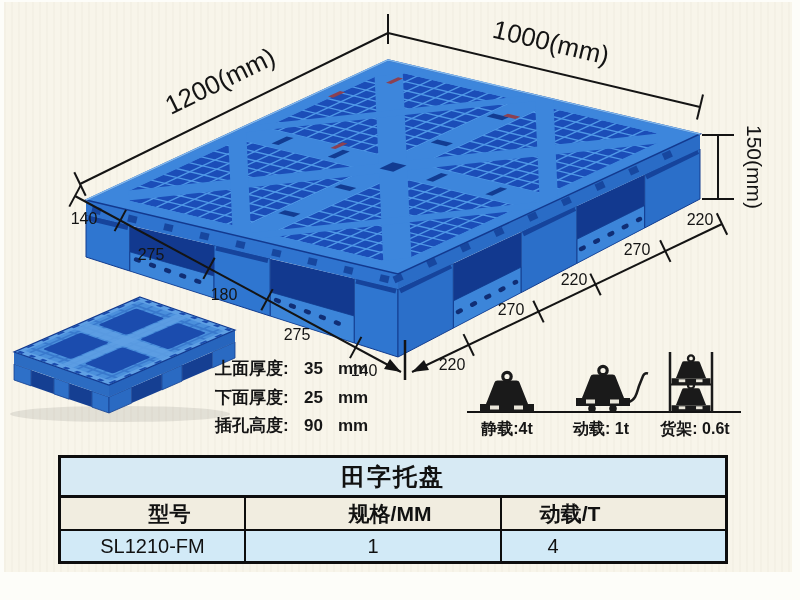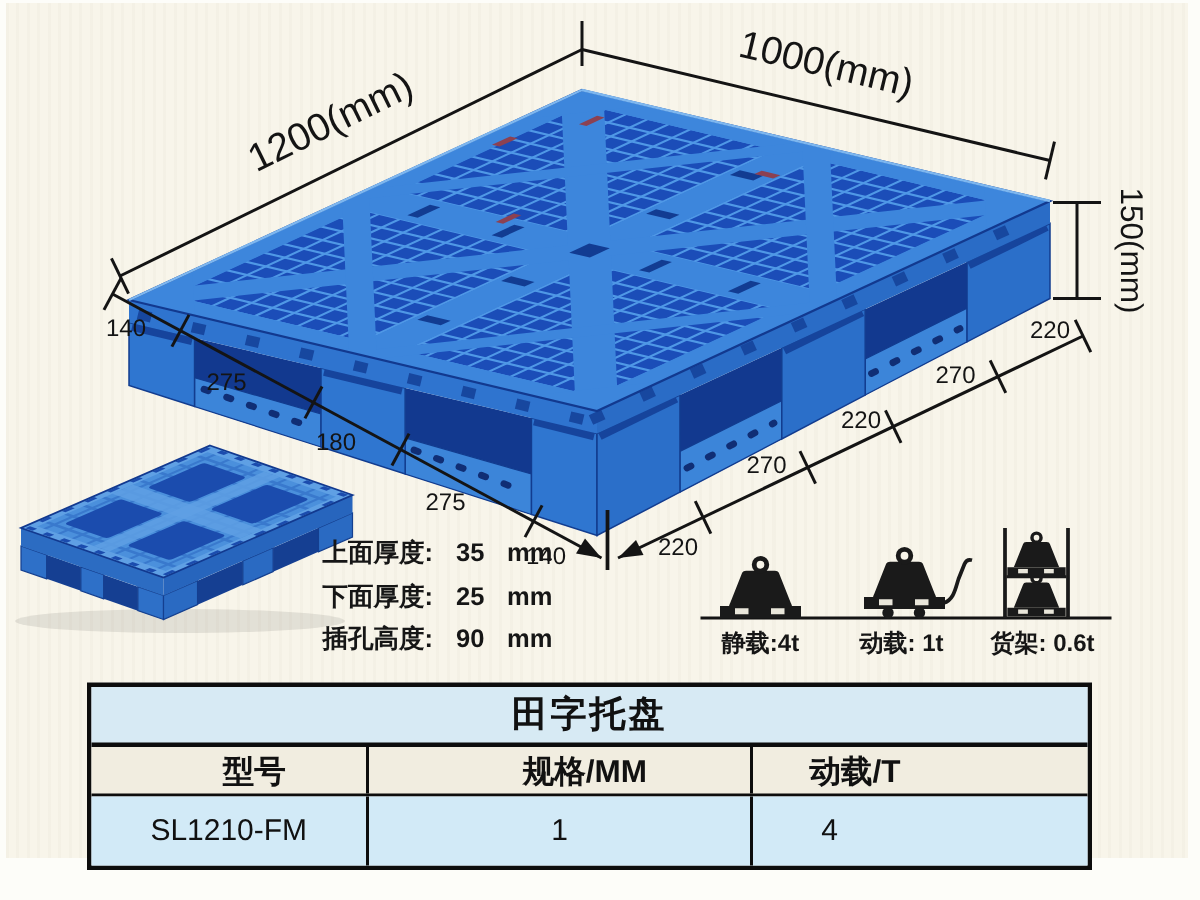--- a/index.html
+++ b/index.html
@@ -19,21 +19,21 @@
   
   .tbl{position:absolute;left:58px;top:455px;width:664px;border:3px solid #0d0d0d;background:#fff;}
   .tbl-title{height:37px;line-height:37px;text-align:center;background:#d7eaf4;
              border-bottom:3px solid #0d0d0d;font-size:24px;font-weight:bold;color:#111;letter-spacing:2px;}
   .tbl-row{display:grid;grid-template-columns:183px 256px 104px auto;}
   .tbl-row .cell{display:flex;align-items:center;justify-content:center;color:#111;}
   .tbl-row .cell + .cell{border-left:2.5px solid #0d0d0d;}
   .tbl-head{border-bottom:2.5px solid #0d0d0d;background:#f1ede0;}
   .tbl-head .cell{height:31px;font-size:21px;font-weight:bold;padding-left:34px;}
   .tbl-data{background:#d2eaf7;}
-  .tbl-data .cell{height:46px;font-size:20px;}
+  .tbl-data .cell{height:30px;font-size:20px;}
 </style>
 </head>
 <body>
 
 <div class="page">
   <div class="paper"></div>
 
   <svg class="diagram-svg" width="800" height="460" viewBox="0 0 800 460">
     <defs>
       <clipPath id="deckclip">

